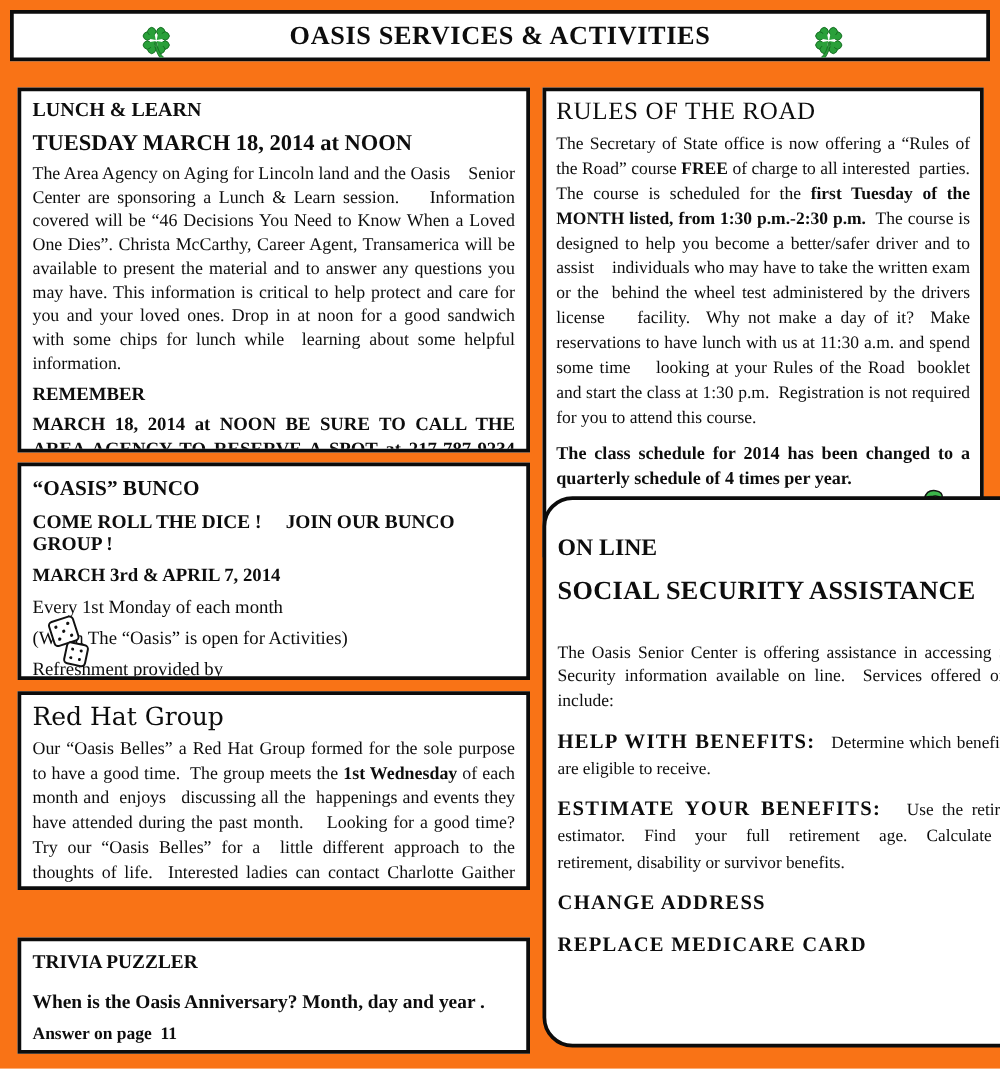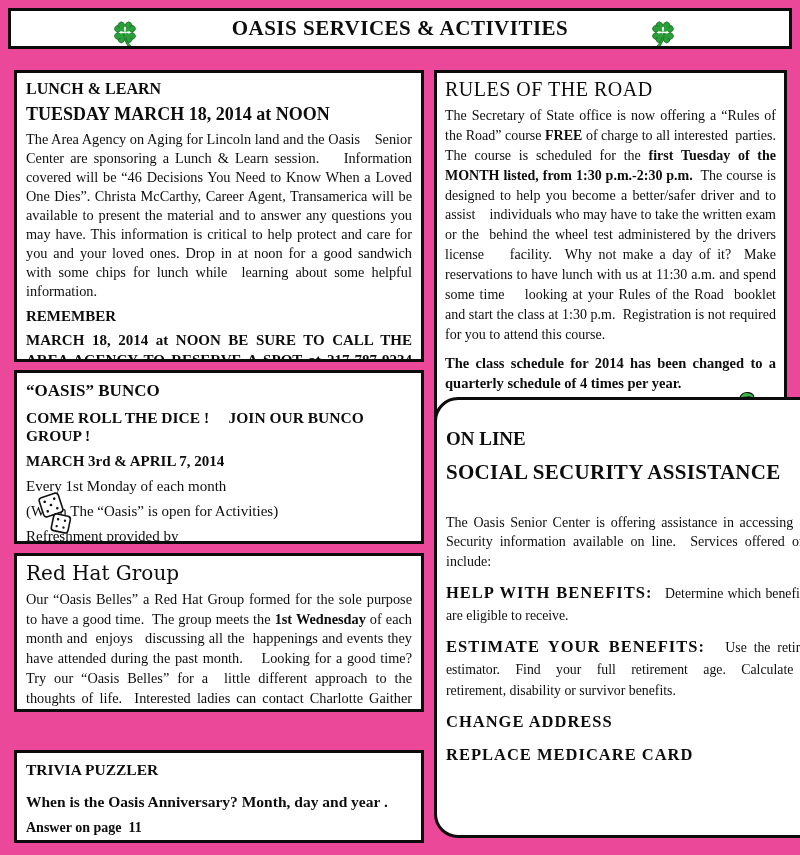--- a/index.html
+++ b/index.html
@@ -1,16 +1,16 @@
 <!DOCTYPE html>
 <html><head>
 <meta charset="utf-8">
 <style>
   html,body{margin:0;padding:0;background:#ffffff;}
-  #page{position:relative;width:800px;height:855px;background:#ec4899;
+  #page{position:relative;width:800px;height:855px;background:#f97316;
         font-family:"Liberation Serif","DejaVu Serif",serif;color:#0d0d0d;overflow:hidden;}
   .box{position:absolute;background:#ffffff;border:3px solid #0c0c0c;box-sizing:border-box;overflow:hidden;}
 
   
   #hdr{left:8px;top:8px;width:784px;height:41px;}
   #hdr .title{text-align:center;font-weight:bold;font-size:21px;line-height:34px;letter-spacing:0.5px;}
   .shamrock{position:absolute;top:6px;width:28px;height:32px;}
   #shamrock-left{left:100px;}
   #shamrock-right{left:638px;transform:scaleX(-1);}
 

